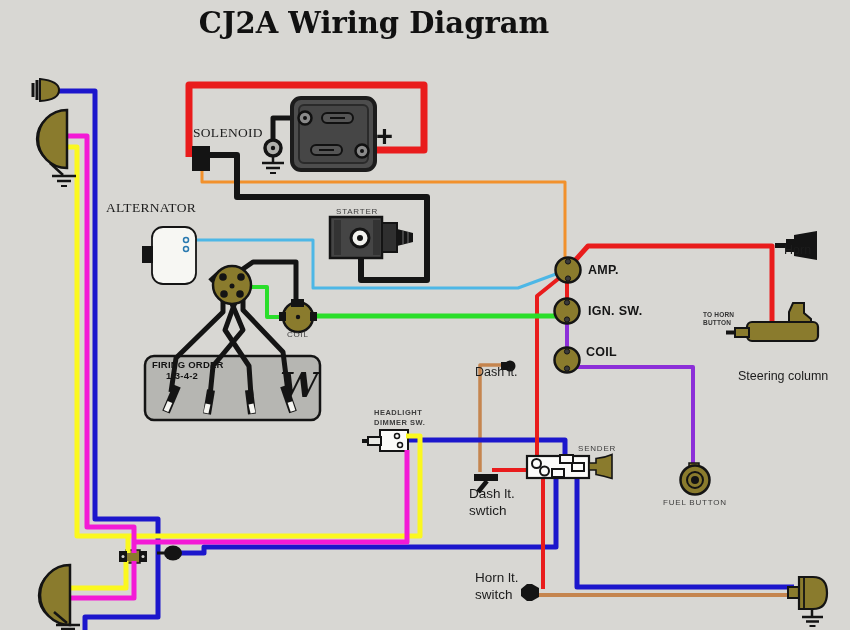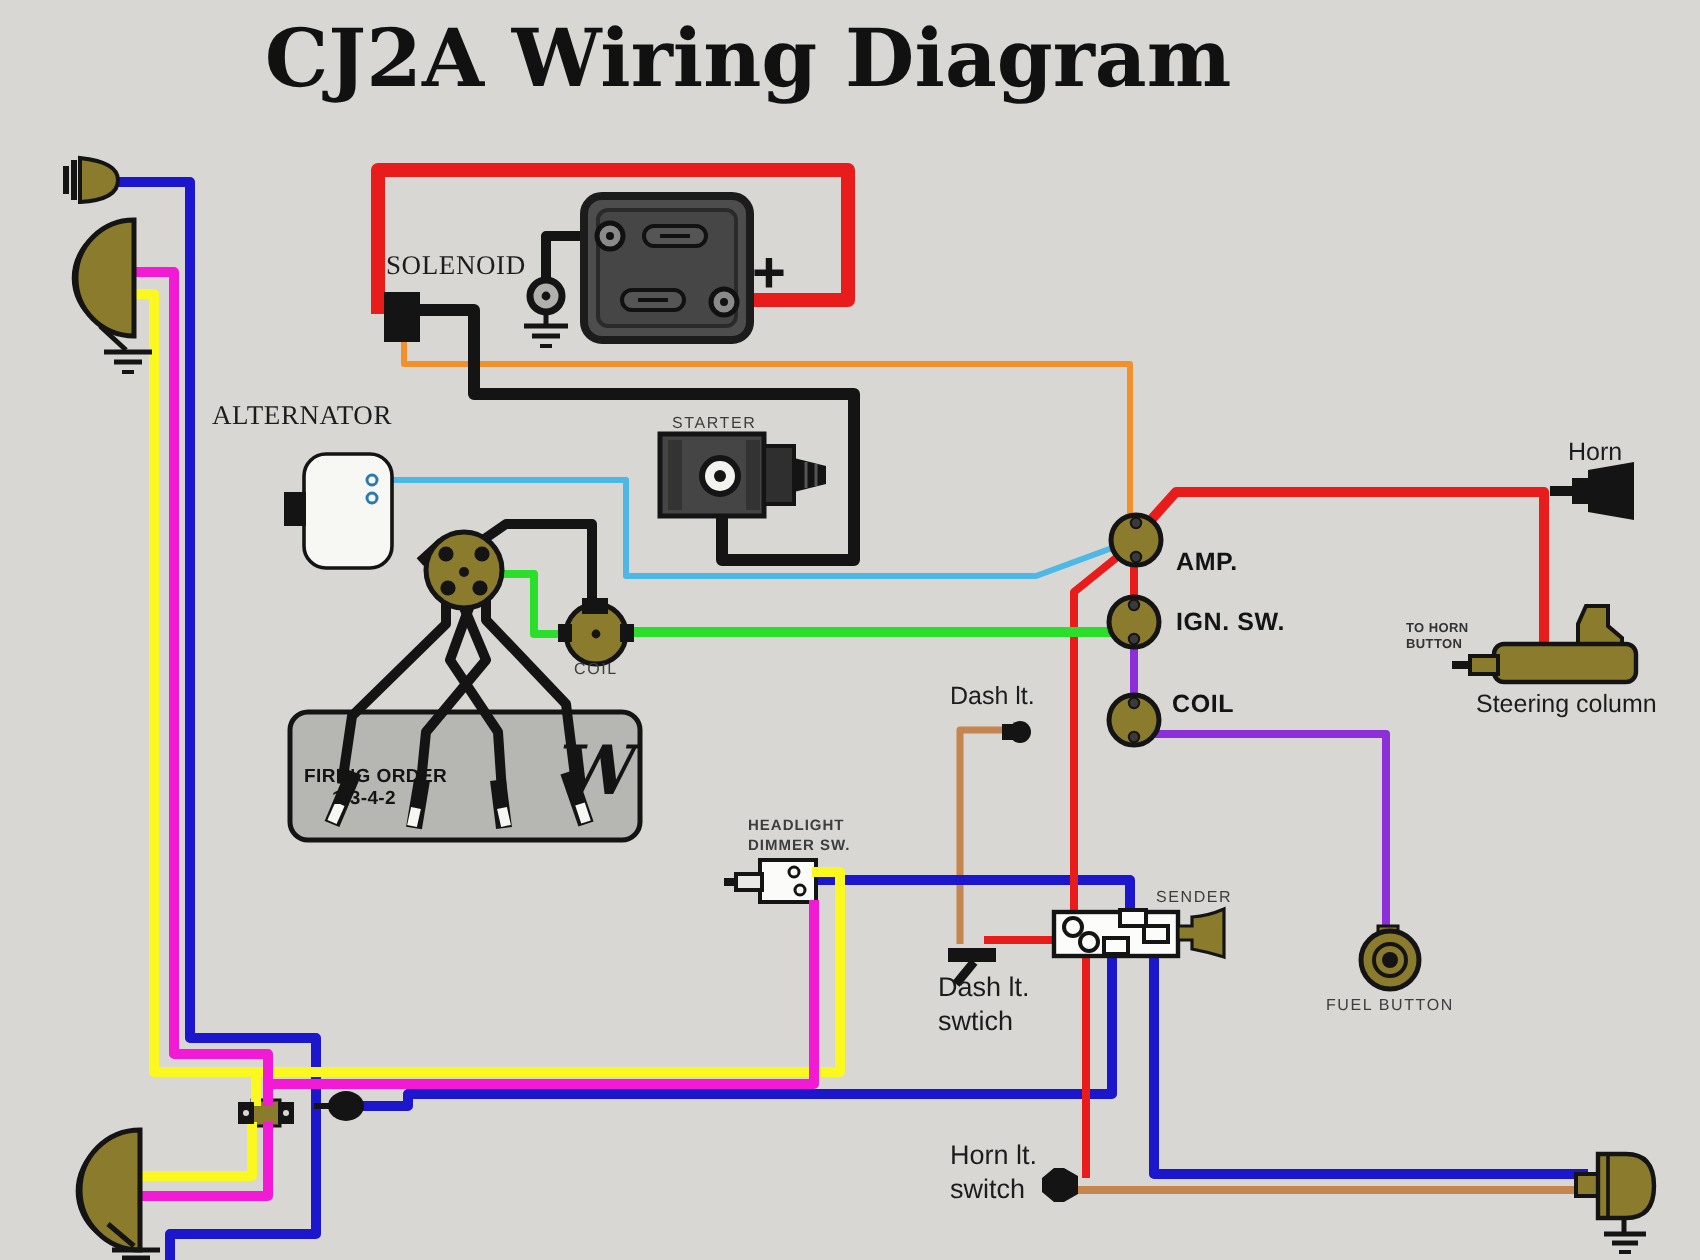--- a/index.html
+++ b/index.html
@@ -2,29 +2,29 @@
 <html><head>
 <meta charset="utf-8">
 <style>
   html,body{margin:0;padding:0;}
   .canvas{position:relative;width:850px;height:630px;background:#d8d7d3;overflow:hidden;
           font-family:"Liberation Sans",sans-serif;}
   .canvas svg{position:absolute;left:0;top:0;}
   .lbl{position:absolute;white-space:pre-line;color:#1c1c1c;}
   .title-lbl{left:0;top:6px;width:748px;text-align:center;
              font-family:"DejaVu Serif","Liberation Serif",serif;
-             font-size:40px;font-weight:bold;color:#111;}
+             font-size:29px;font-weight:bold;color:#111;}
   .serif-lbl{font-family:Liberation Serif, serif;font-size:13.5px;letter-spacing:.3px;}
   .tiny-lbl{font-size:7.5px;font-weight:bold;color:#3d3d3d;letter-spacing:.5px;line-height:1.35;}
   .small-lbl{font-size:8px;font-weight:normal;color:#3d3d3d;letter-spacing:.8px;}
   .bold-lbl{font-size:12.5px;font-weight:bold;color:#141414;letter-spacing:.3px;}
-  .plain-lbl{font-size:12.5px;}
+  .plain-lbl{font-size:12.5px;margin-top:24px;}
   .med-lbl{font-size:13.5px;line-height:1.25;}
   .micro-lbl{font-size:6.5px;font-weight:bold;color:#333;letter-spacing:.2px;line-height:1.25;}
-  .fo-lbl{font-size:9.5px;font-weight:bold;color:#141414;letter-spacing:.2px;margin-top:24px;}
+  .fo-lbl{font-size:9.5px;font-weight:bold;color:#141414;letter-spacing:.2px;}
 </style>
 </head>
 <body>
 
 <div class="canvas" style="background: rgb(216, 215, 211);">
 
   <svg width="850" height="630" viewBox="0 0 850 630">
 
     <g id="underlay">
       <rect x="145" y="356" width="175" height="64" rx="9" fill="#b6b6b2" stroke="#141414" stroke-width="2.5"></rect>
@@ -253,21 +253,21 @@
         <ellipse cx="173" cy="553" rx="9" ry="7.5" fill="#141414"></ellipse>
       </g>
 
     </g>
   </svg>
 
   <div class="lbl title-lbl">CJ2A Wiring Diagram</div>
   <div class="lbl serif-lbl" style="left:193px;top:125px">SOLENOID</div>
   <div class="lbl serif-lbl" style="left:106px;top:200px">ALTERNATOR</div>
   <div class="lbl small-lbl" style="left:336px;top:207px">STARTER</div>
-  <div class="lbl bold-lbl" style="left:588px;top:274px">AMP.</div>
+  <div class="lbl bold-lbl" style="left:588px;top:263px">AMP.</div>
   <div class="lbl bold-lbl" style="left:588px;top:304px">IGN. SW.</div>
   <div class="lbl bold-lbl" style="left:586px;top:345px">COIL</div>
   <div class="lbl plain-lbl" style="left:784px;top:219px">Horn</div>
   <div class="lbl micro-lbl" style="left:703px;top:311px">TO HORN
 BUTTON</div>
   <div class="lbl plain-lbl" style="left:738px;top:345px">Steering column</div>
   <div class="lbl plain-lbl" style="left:475px;top:341px">Dash lt.</div>
   <div class="lbl tiny-lbl" style="left:374px;top:408px">HEADLIGHT
 DIMMER SW.</div>
   <div class="lbl small-lbl" style="left:578px;top:444px">SENDER</div>

